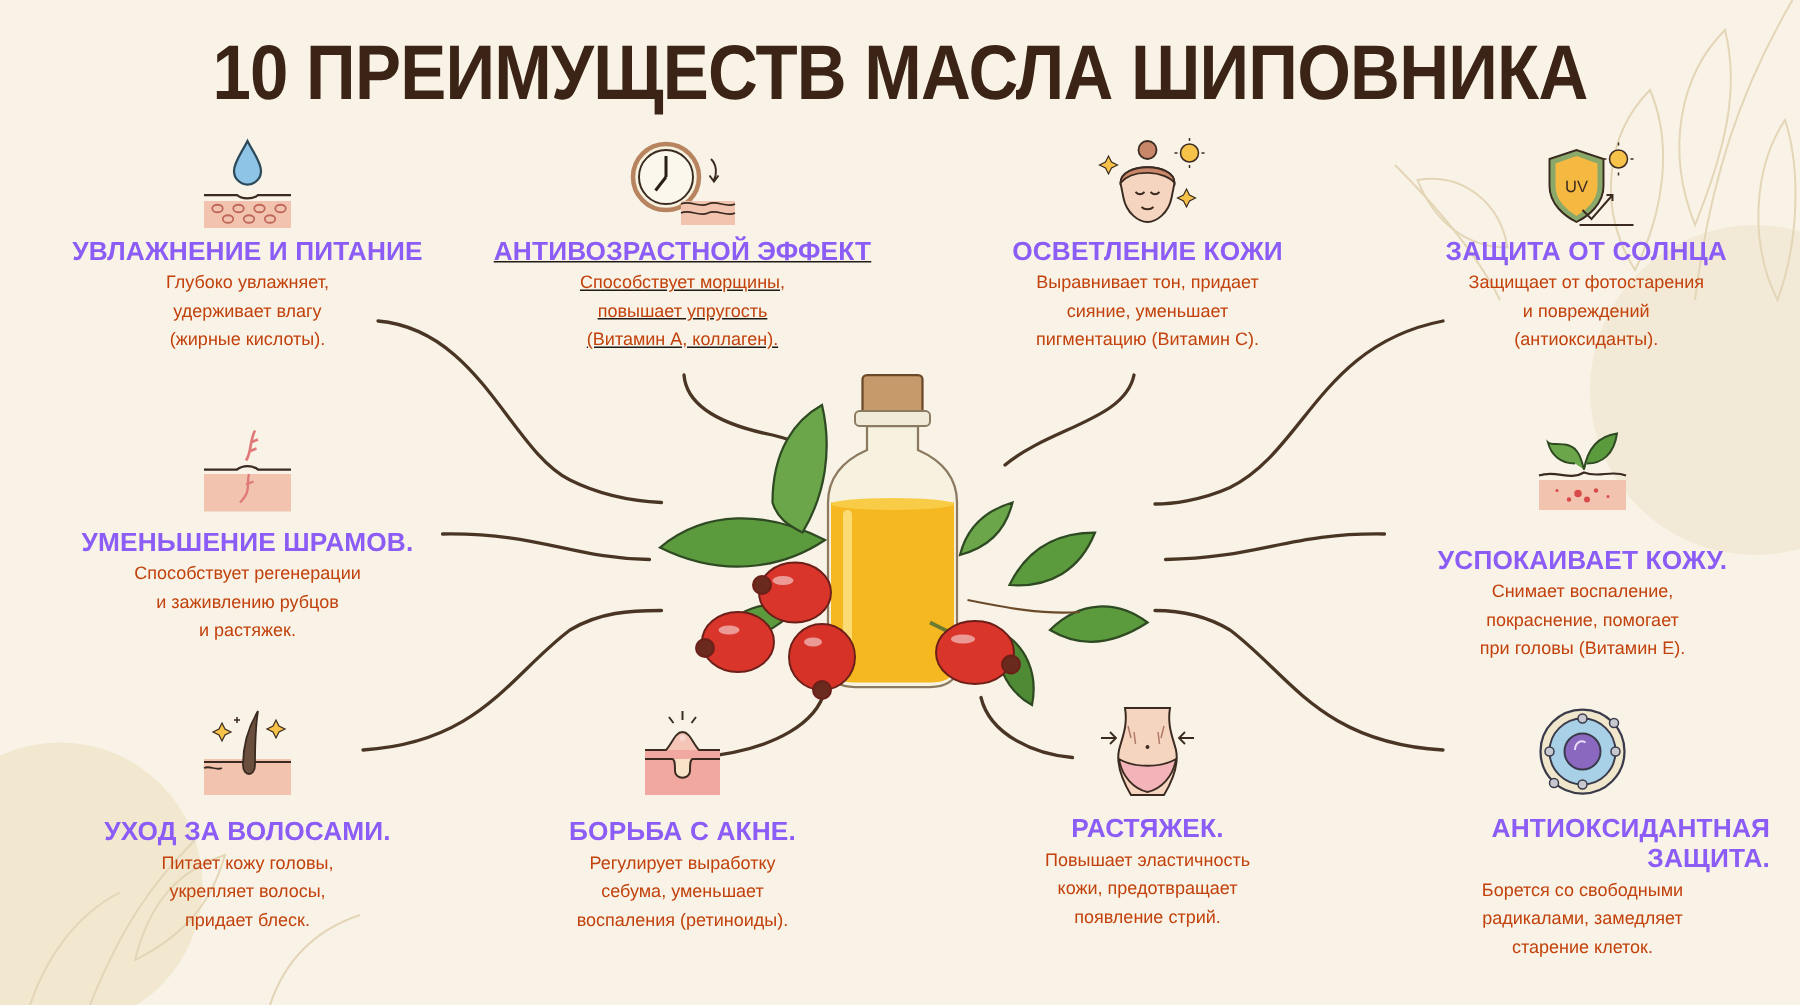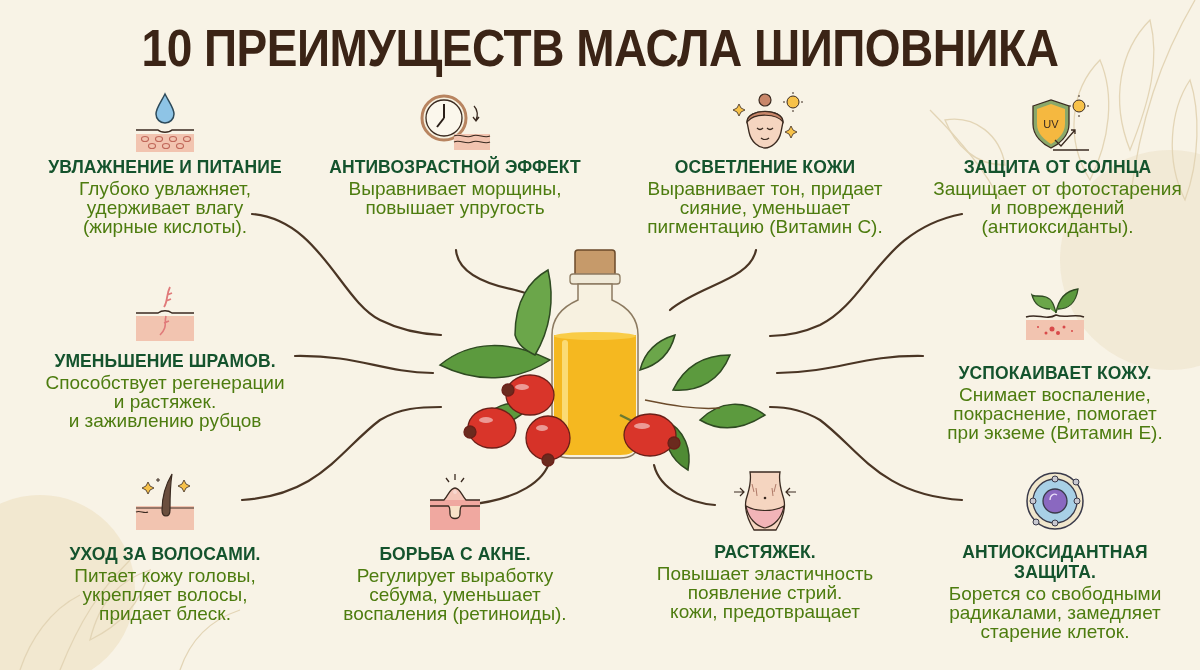--- a/index.html
+++ b/index.html
@@ -15,24 +15,24 @@
   .title {
     position: absolute; left: 0; top: 18px; width: 1200px; text-align: center;
     font-size: 46px; font-weight: 700; color: #3b2416; letter-spacing: -0.5px;
     transform: scaleY(1.12); transform-origin: top center;
   }
   .connectors { position: absolute; left: 0; top: 0; width: 1200px; height: 670px; }
   .center-art { position: absolute; left: 430px; top: 240px; width: 340px; height: 240px; }
   .item { position: absolute; text-align: center; }
   .item .icon { display: block; margin: 0 auto; }
   .item .head {
-    font-weight: 700; font-size: 17.5px; line-height: 20px; color: #14532d; letter-spacing: 0.1px;
+    font-weight: 700; font-size: 17.5px; line-height: 20px; color: #8b5cf6; letter-spacing: 0.1px;
   }
   .item .desc {
-    font-size: 19px; line-height: 19px; color: #4d7c0f; margin-top: 2px;
+    font-size: 12px; line-height: 19px; color: #c2410c; margin-top: 2px;
   }
 </style>
 </head>
 <body>
 
 <div class="canvas">
 
   <svg class="bg-deco" viewBox="0 0 1200 670">
     <circle cx="1170" cy="260" r="110" fill="#efe5cf" opacity="0.7"></circle>
     <circle cx="40" cy="590" r="95" fill="#f0e3c6" opacity="0.7"></circle>
@@ -131,34 +131,35 @@
       </g>
     </svg>
     <div class="head" style="margin-top:5px;">УВЛАЖНЕНИЕ И ПИТАНИЕ</div>
     <div class="desc">
       <div>Глубоко увлажняет,</div>
       <div>удерживает влагу</div>
       <div>(жирные кислоты).</div>
     </div>
   </div>
 
-  <div class="item" style="left:310px; top:92px; width:290px;">
+  <div class="item" style="left:310px; top:92px; width:290px;text-decoration:underline;">
     <svg class="icon" width="74" height="60" viewBox="0 0 74 60">
       <circle cx="26" cy="26" r="22" fill="#f7f1e0" stroke="#b88460" stroke-width="3"></circle>
       <circle cx="26" cy="26" r="18" fill="#fbf7ec" stroke="#3a2a20" stroke-width="1.3"></circle>
       <line x1="26" y1="26" x2="26" y2="12" stroke="#2a1f18" stroke-width="2"></line>
       <line x1="26" y1="26" x2="19" y2="35" stroke="#2a1f18" stroke-width="2"></line>
       <path d="M56 14 C60 18 60 24 58 28 M55 25 L58 29 L61 25" fill="none" stroke="#3a2a20" stroke-width="1.3"></path>
       <rect x="36" y="42" width="36" height="16" fill="#f2c4b0"></rect>
       <path d="M36 44 C42 41 48 47 54 44 C60 41 66 47 72 44 M36 50 C42 47 48 53 54 50 C60 47 66 53 72 50" fill="none" stroke="#3a2a20" stroke-width="1.2"></path>
     </svg>
     <div class="head" style="margin-top:5px;">АНТИВОЗРАСТНОЙ ЭФФЕКТ</div>
     <div class="desc">
-      <div>Выравнивает морщины,</div>
+      <div>Способствует морщины,</div>
       <div>повышает упругость</div>
+      <div>(Витамин А, коллаген).</div>
     </div>
   </div>
 
   <div class="item" style="left:620px; top:92px; width:290px;text-align:center;">
     <svg class="icon" width="80" height="60" viewBox="0 0 80 60">
       <circle cx="40" cy="8" r="6" fill="#c9876a" stroke="#3a2a20" stroke-width="1.2"></circle>
       <path d="M22 30 C22 16 58 16 58 30 L56 40 C54 50 46 56 40 56 C34 56 26 50 24 40 Z" fill="#f5d5c0" stroke="#3a2a20" stroke-width="1.3"></path>
       <path d="M22 30 C22 16 58 16 58 30 C52 22 30 20 22 30Z" fill="#c9876a" stroke="#3a2a20" stroke-width="1.2"></path>
       <path d="M32 36 C34 38 36 38 38 36 M42 36 C44 38 46 38 48 36 M36 46 C38 48 42 48 44 46" fill="none" stroke="#3a2a20" stroke-width="1.2"></path>
       <circle cx="68" cy="10" r="6" fill="#f7c24a" stroke="#3a2a20" stroke-width="1"></circle>
@@ -195,22 +196,22 @@
   <div class="item" style="left:30px; top:283px; width:270px;">
     <svg class="icon" width="62" height="60" viewBox="0 0 62 60">
       <path d="M36 4 C32 12 34 18 30 24 M33 12 L38 10 M32 18 L37 16" fill="none" stroke="#e07a7a" stroke-width="1.8"></path>
       <path d="M2 30 L24 30 C28 27 34 27 38 30 L60 30" fill="none" stroke="#3a2a20" stroke-width="1.5"></path>
       <rect x="2" y="33" width="58" height="25" fill="#f2c4b0"></rect>
       <path d="M32 33 C30 40 34 44 26 52 M30 40 L35 38" fill="none" stroke="#e07a7a" stroke-width="1.6"></path>
     </svg>
     <div class="head" style="margin-top:8px;text-align:center;">УМЕНЬШЕНИЕ ШРАМОВ.</div>
     <div class="desc">
       <div>Способствует регенерации</div>
+      <div>и заживлению рубцов</div>
       <div>и растяжек.</div>
-      <div>и заживлению рубцов</div>
     </div>
   </div>
 
   <div class="item" style="left:920px; top:283px; width:270px;">
     <svg class="icon" width="62" height="60" viewBox="0 0 62 60">
       <path d="M32 30 C30 22 28 16 22 14 C16 12 10 14 8 12 C10 20 16 26 26 26" fill="#6ba64a" stroke="#2f4a22" stroke-width="1.3"></path>
       <path d="M32 30 C34 18 40 8 54 6 C52 20 44 26 34 26" fill="#5c9a3e" stroke="#2f4a22" stroke-width="1.3"></path>
       <path d="M2 34 C14 30 22 38 32 32 C42 36 50 30 60 34" fill="none" stroke="#3a2a20" stroke-width="1.5"></path>
       <rect x="2" y="37" width="58" height="20" fill="#f2c4b0"></rect>
       <g fill="#d94a4a">
@@ -219,21 +220,21 @@
           <circle cx="22" cy="50" r="1.5"></circle>
           <circle cx="40" cy="44" r="1.5"></circle>
           <circle cx="14" cy="44" r="1"></circle>
           <circle cx="48" cy="48" r="1"></circle>
         </g>
     </svg>
     <div class="head" style="margin-top:20px;">УСПОКАИВАЕТ КОЖУ.</div>
     <div class="desc">
       <div>Снимает воспаление,</div>
       <div>покраснение, помогает</div>
-      <div>при экземе (Витамин Е).</div>
+      <div>при головы (Витамин Е).</div>
     </div>
   </div>
 
   <div class="item" style="left:30px; top:472px; width:270px;">
     <svg class="icon" width="62" height="60" viewBox="0 0 62 60">
       <path d="M12 14 L14 10 L16 14 L20 16 L16 18 L14 22 L12 18 L8 16Z" fill="#f7c24a" stroke="#3a2a20" stroke-width="0.8"></path>
       <path d="M48 12 L50 8 L52 12 L56 14 L52 16 L50 20 L48 16 L44 14Z" fill="#f7c24a" stroke="#3a2a20" stroke-width="0.8"></path>
       <path d="M24 6 L24 10 M22 8 L26 8" stroke="#3a2a20" stroke-width="1"></path>
       <rect x="2" y="34" width="58" height="24" fill="#f2c4b0"></rect>
       <path d="M2 36 L60 36 M2 40 C6 38 10 42 14 40" fill="none" stroke="#3a2a20" stroke-width="1.2"></path>
@@ -269,41 +270,41 @@
       <path d="M12 36 C22 42 40 42 50 36 C48 48 40 56 31 58 C22 56 14 48 12 36Z" fill="#f2b4b8" stroke="#3a2a20" stroke-width="1.2"></path>
       <circle cx="31" cy="28" r="1.3" fill="#3a2a20"></circle>
       <path d="M18 14 L20 22 M22 18 L23 26 M42 14 L40 22 M38 18 L39 26" stroke="#b07a68" stroke-width="1"></path>
       <path d="M0 22 L10 22 M6 18 L10 22 L6 26 M62 22 L52 22 M56 18 L52 22 L56 26" fill="none" stroke="#3a2a20" stroke-width="1.2"></path>
     </svg>
     <div class="head" style="margin-top:10px;">
       <div>РАСТЯЖЕК.</div>
     </div>
     <div class="desc">
       <div>Повышает эластичность</div>
+      <div>кожи, предотвращает</div>
       <div>появление стрий.</div>
-      <div>кожи, предотвращает</div>
     </div>
   </div>
 
   <div class="item" style="left:930px; top:470px; width:250px;">
     <svg class="icon" width="62" height="62" viewBox="0 0 62 62">
       <circle cx="31" cy="31" r="28" fill="#f0e6cc" stroke="#3a3a4a" stroke-width="1.5"></circle>
       <circle cx="31" cy="31" r="22" fill="#a8d0e6" stroke="#3a3a4a" stroke-width="1.3"></circle>
       <circle cx="31" cy="31" r="12" fill="#8a68c0" stroke="#3a3a4a" stroke-width="1.3"></circle>
       <path d="M26 30 C26 25 30 23 33 25" fill="none" stroke="#e8dcf8" stroke-width="1.3"></path>
       <g fill="#c8c8d0" stroke="#3a3a4a" stroke-width="1">
         <circle cx="31" cy="9" r="3"></circle>
           <circle cx="31" cy="53" r="3"></circle>
           <circle cx="9" cy="31" r="3"></circle>
           <circle cx="53" cy="31" r="3"></circle>
           <circle cx="52" cy="12" r="3"></circle>
           <circle cx="12" cy="52" r="3"></circle>
       </g>
     </svg>
-    <div class="head" style="margin-top:10px;">
+    <div class="head" style="margin-top:10px;text-align:right;">
       <div>АНТИОКСИДАНТНАЯ</div>
       <div>ЗАЩИТА.</div>
     </div>
     <div class="desc">
       <div>Борется со свободными</div>
       <div>радикалами, замедляет</div>
       <div>старение клеток.</div>
     </div>
   </div>
 

